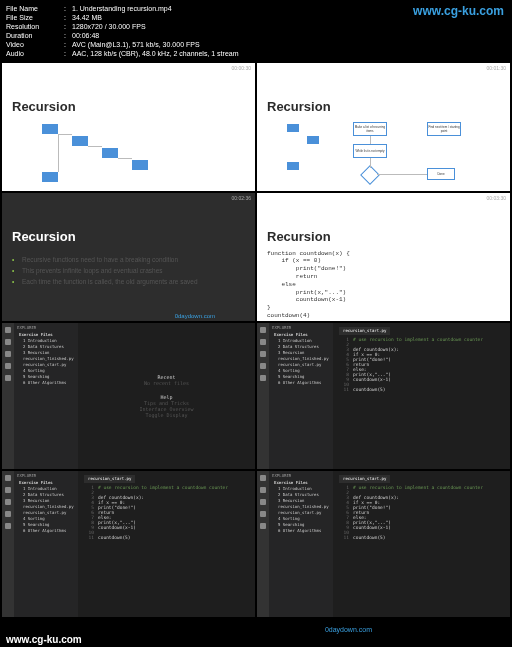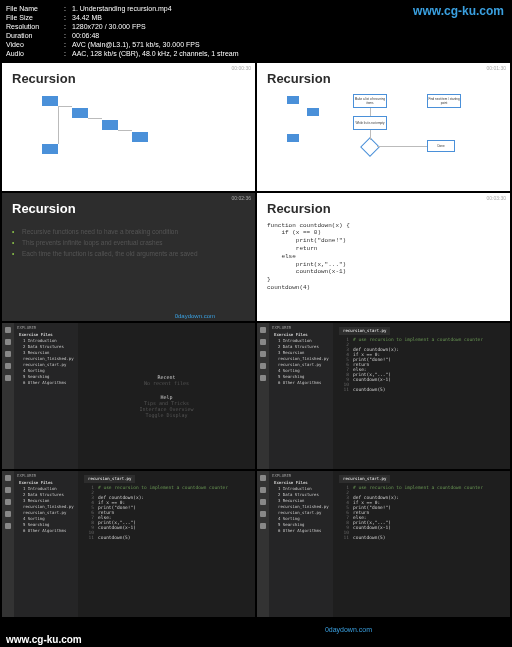--- a/index.html
+++ b/index.html
@@ -6,21 +6,21 @@
 body { width:512px; height:647px; background:#000; font-family:Arial,Helvetica,sans-serif; overflow:hidden; position:relative; }
 .header { background:#000; color:#fff; padding:4px 6px; font-size:7px; line-height:1.3; position:relative; }
 .header .row { display:flex; }
 .header .label { width:58px; }
 .header .colon { width:8px; }
 .watermark-top { position:absolute; top:4px; right:8px; color:#3aa0e0; font-size:12px; font-weight:bold; }
 .grid { display:grid; grid-template-columns:1fr 1fr; grid-template-rows:128px 128px 146px 146px; gap:2px; background:#000; padding:0 2px; }
 .cell { background:#fff; position:relative; overflow:hidden; }
 .dark-cell { background:#222; }
 .slide { background:#fff; padding:8px 10px; height:100%; position:relative; }
-.slide-title { font-size:13px; font-weight:bold; color:#2b2b2b; }
+.slide-title { font-size:13px; font-weight:bold; color:#2b2b2b;margin-top:28px; }
 .timestamp { position:absolute; top:2px; right:4px; font-size:5px; color:#aaa; }
 .diagram { position:relative; height:80px; margin-top:4px; }
 .box { position:absolute; background:#4a90d9; width:16px; height:10px; }
 .box-outline { position:absolute; border:1px solid #4a90d9; background:#fff; font-size:3px; display:flex; align-items:center; justify-content:center; text-align:center; color:#333; }
 .diamond-outline { position:absolute; border:1px solid #4a90d9; background:#fff; transform:rotate(45deg); }
 .line { position:absolute; background:#bbb; }
 .bullets { margin-top:10px; font-size:6.5px; color:#555; }
 .bullets li { list-style:none; padding:2px 0 2px 10px; position:relative; }
 .bullets li:before { content:"•"; position:absolute; left:0; color:#8bc34a; }
 .code { font-family:Courier,monospace; font-size:6px; color:#333; margin-top:6px; line-height:1.3; white-space:pre; }

